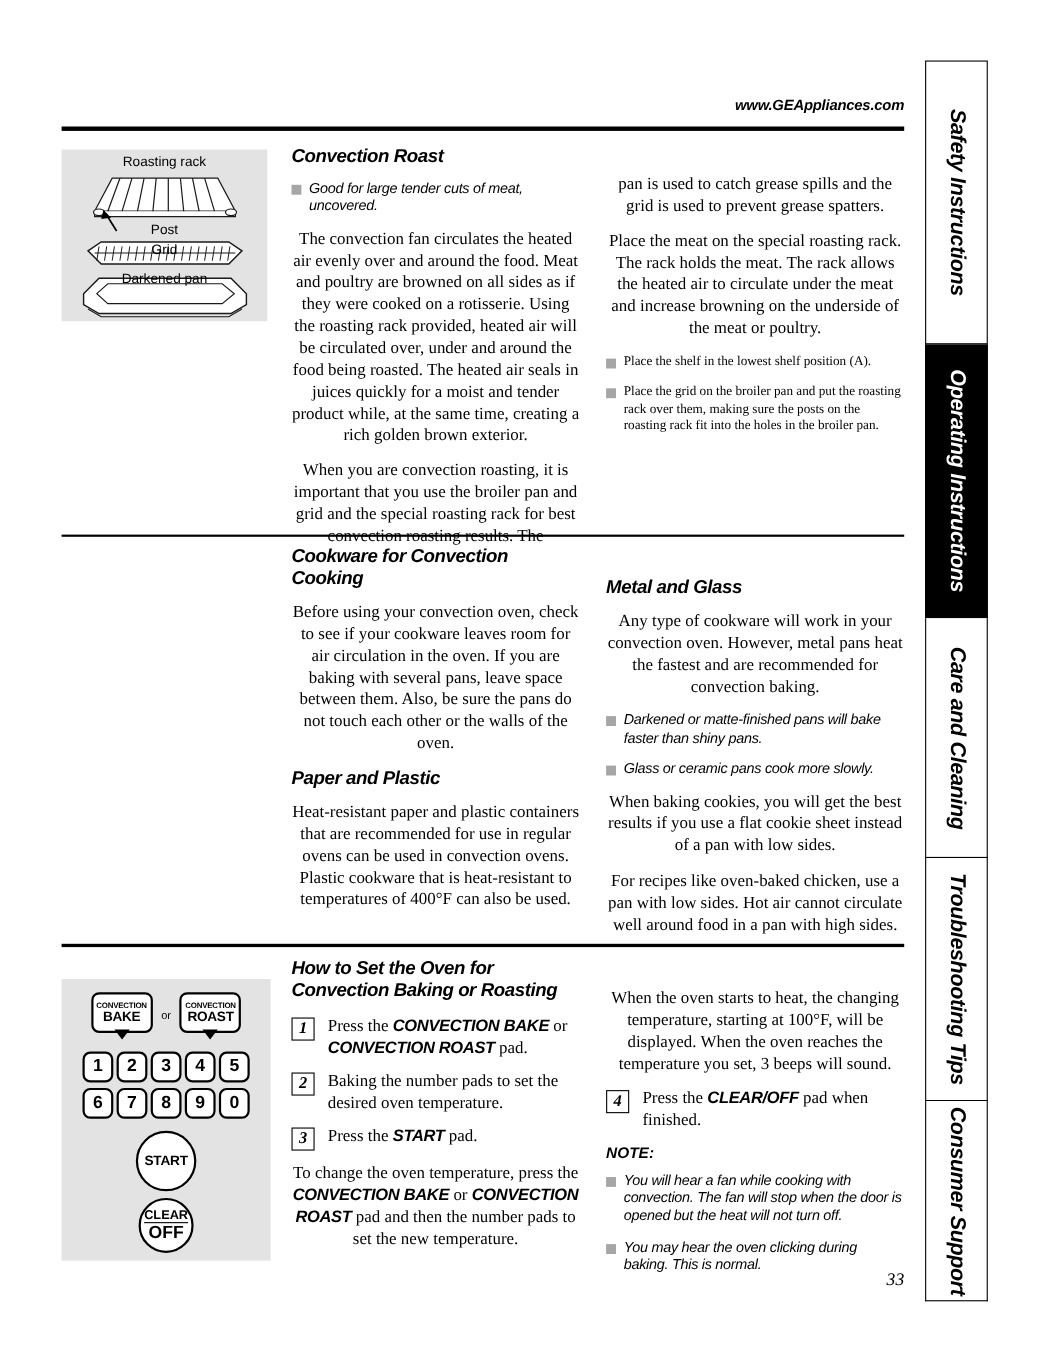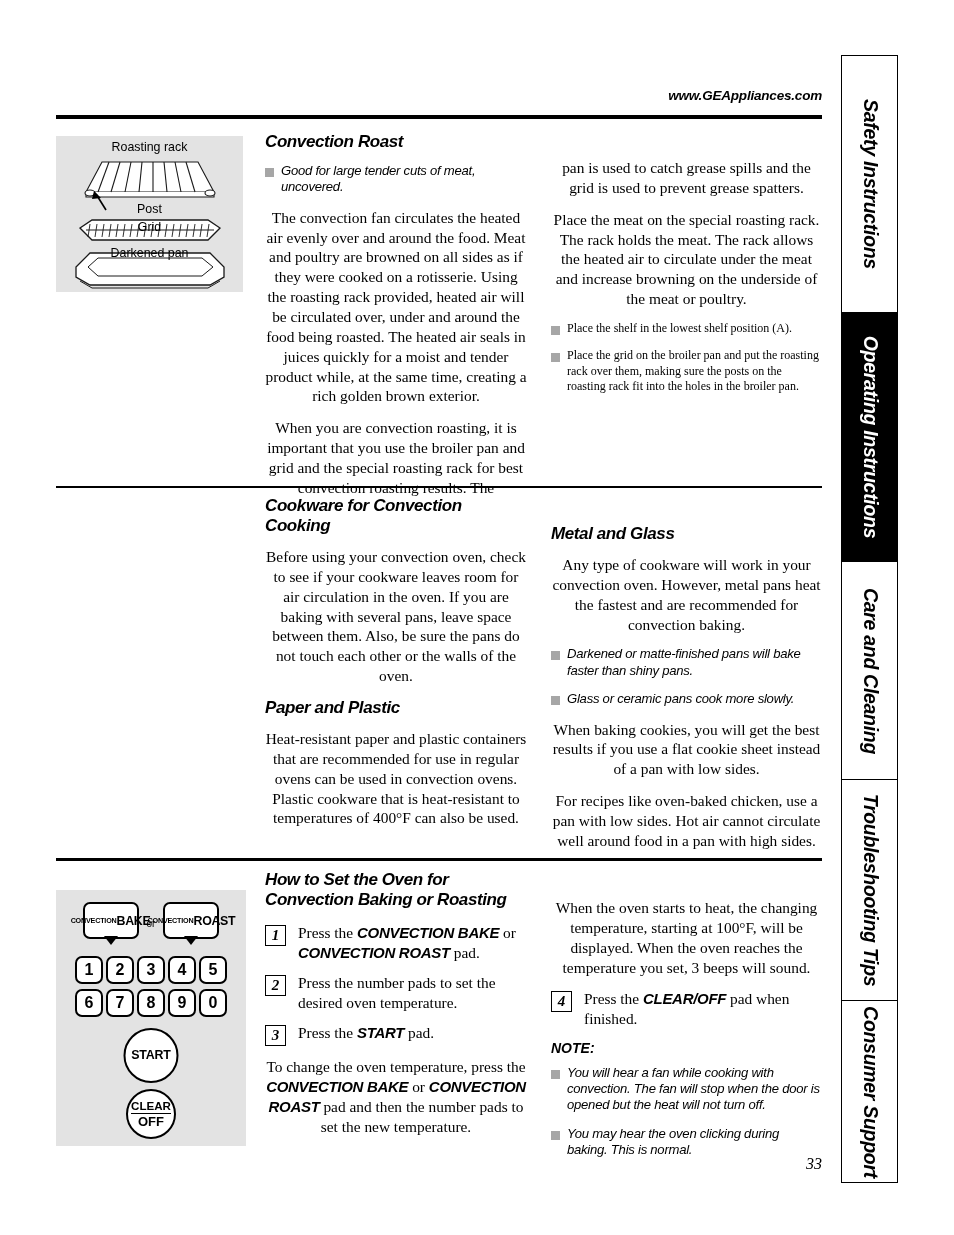--- a/index.html
+++ b/index.html
@@ -219,21 +219,21 @@
   }
   .cp-mode {
     position: relative;
     width: 56px;
     height: 37px;
     border: 2.1px solid #000;
     border-radius: 7px;
     background: #fff;
     box-sizing: border-box;
     display: flex;
-    flex-direction: row;
+    flex-direction: column;
     align-items: center;
     justify-content: center;
     line-height: 1;
   }
   .cp-mode .l1 {
     font-family: "Liberation Sans", sans-serif;
     font-weight: bold;
     font-size: 7.2px;
     letter-spacing: -0.2px;
   }
@@ -306,21 +306,21 @@
   #cp-clear .l1 {
     font-family: "Liberation Sans", sans-serif;
     font-weight: bold;
     font-size: 11.6px;
     border-bottom: 1.7px solid #000;
     padding-bottom: 1px;
   }
   #cp-clear .l2 {
     font-family: "Liberation Sans", sans-serif;
     font-weight: bold;
-    font-size: 13px;
+    font-size: 16px;
     margin-top: 1px;
   }
 
   
   .page-num {
     position: absolute;
     left: 762px;
     top: 1155px;
     width: 60px;
     text-align: right;
@@ -502,21 +502,21 @@
 
   <div class="col" id="col-sv-left">
     <div class="h-sec" style="margin-bottom:13px;">How to Set the Oven for Convection Baking or Roasting</div>
     <div id="steps-left">
         <div class="step-row">
           <div class="step-num">1</div>
           <div class="step-txt">Press the <b class="cmd">CONVECTION BAKE</b> or <b class="cmd">CONVECTION ROAST</b> pad.</div>
         </div>
         <div class="step-row">
           <div class="step-num">2</div>
-          <div class="step-txt">Press the number pads to set the desired oven temperature.</div>
+          <div class="step-txt">Baking the number pads to set the desired oven temperature.</div>
         </div>
         <div class="step-row">
           <div class="step-num">3</div>
           <div class="step-txt">Press the <b class="cmd">START</b> pad.</div>
         </div>
       </div>
     <p class="body-p" id="left-tail">To change the oven temperature, press the <b class="cmd">CONVECTION BAKE</b> or <b class="cmd">CONVECTION ROAST</b> pad and then the number pads to set the new temperature.</p>
   </div>
 
   <div class="col" id="col-sv-right">

